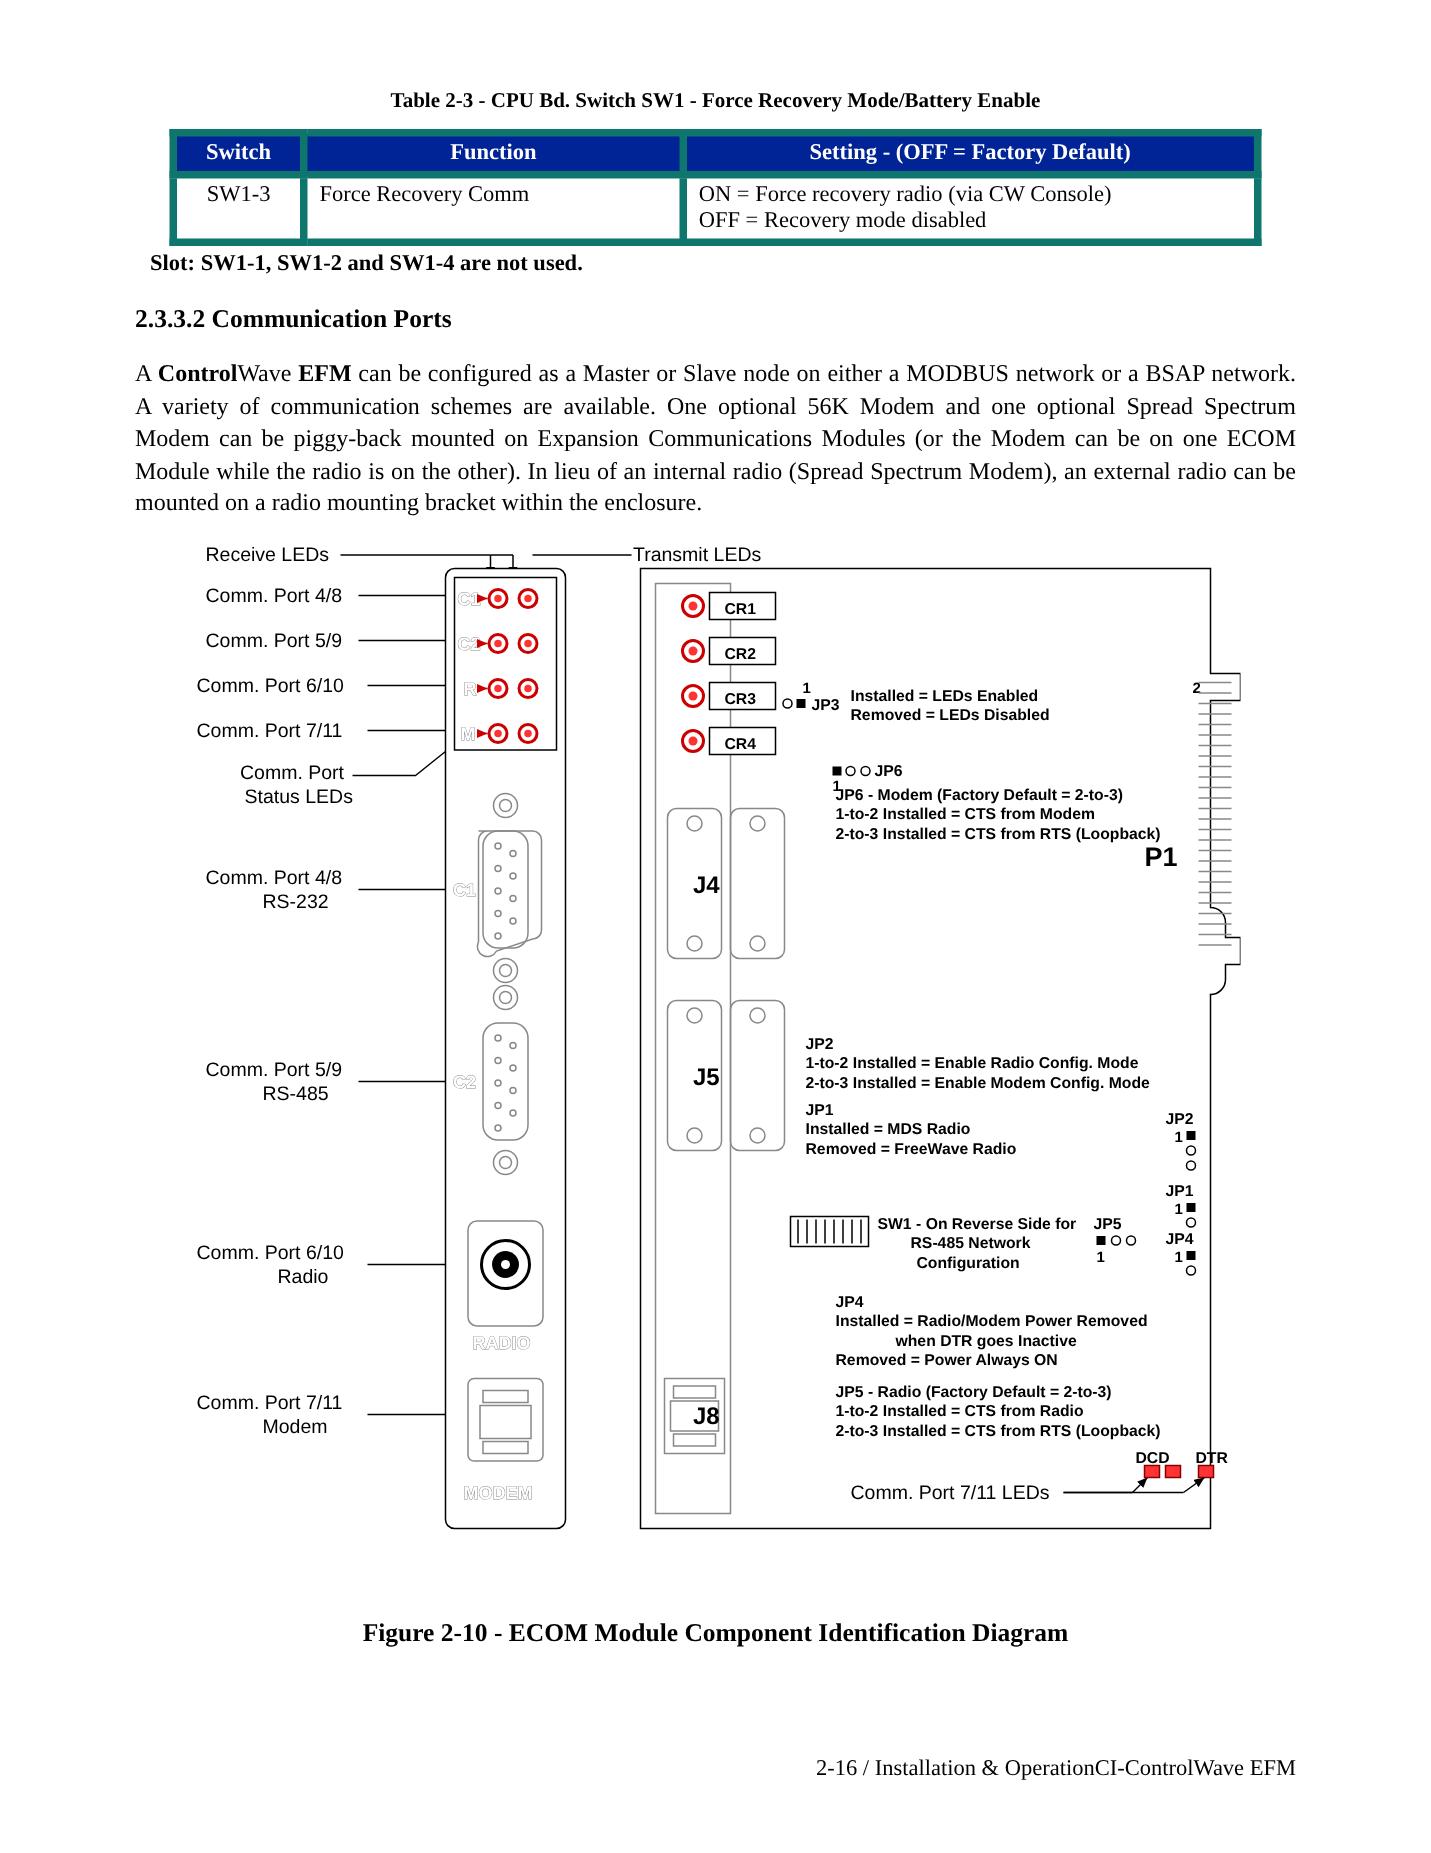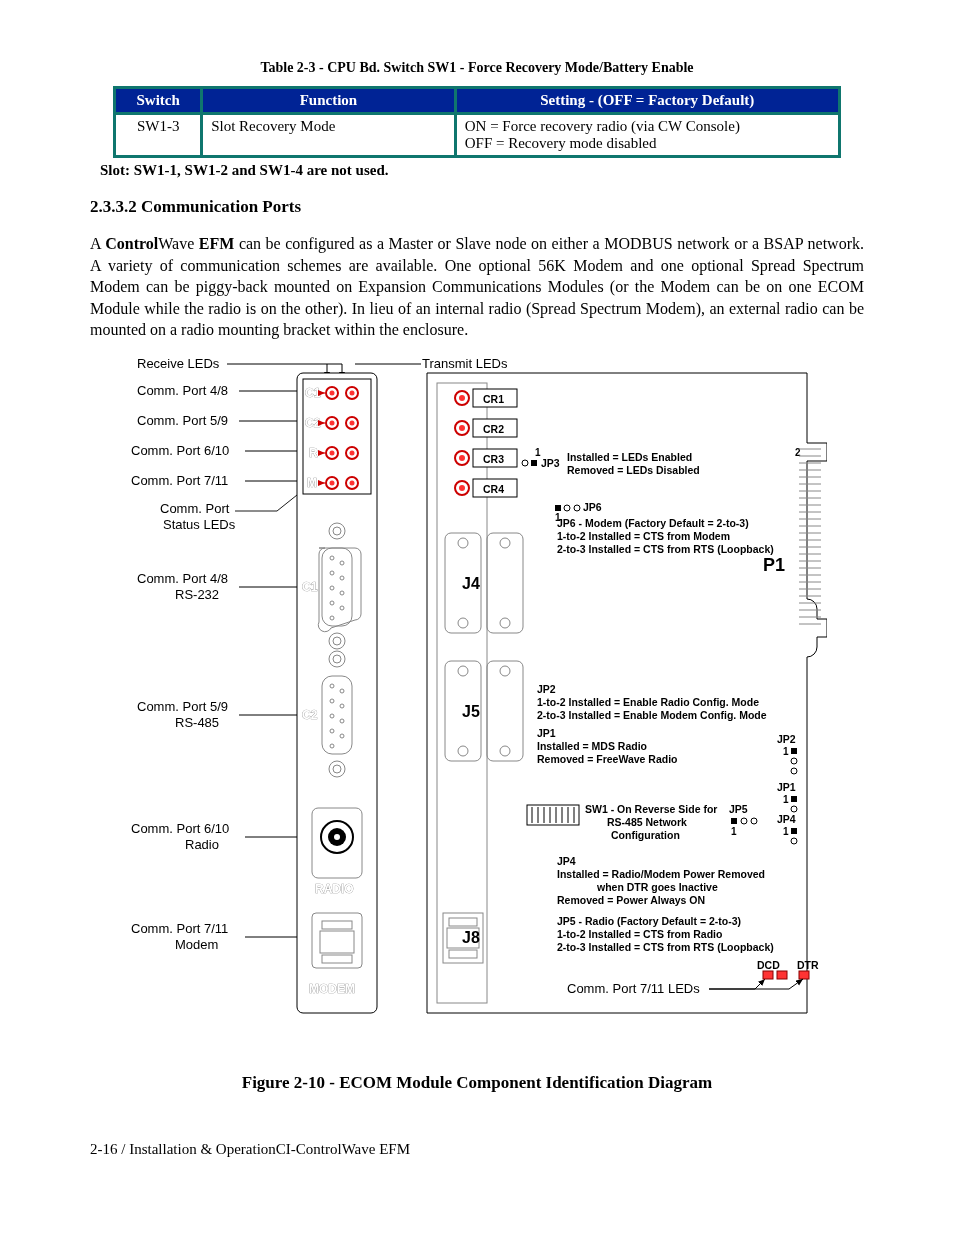--- a/index.html
+++ b/index.html
@@ -17,21 +17,21 @@
     text-align: center;
     margin-bottom: 10px;
     font-size: 14px;
   }
   table.sw {
     border-collapse: collapse;
     width: 94%;
     margin: 0 auto;
   }
   table.sw th, table.sw td {
-    border: 3px solid #0f766e;
+    border: 5px solid #0f766e;
     padding: 3px 8px;
     font-size: 15px;
     vertical-align: top;
   }
   table.sw th {
     background: #002395;
     color: #fff;
     font-weight: bold;
     text-align: center;
   }
@@ -68,23 +68,23 @@
     margin-top: 4px;
   }
   .fig-title {
     font-weight: bold;
     text-align: center;
     font-size: 17px;
     margin-top: 30px;
   }
   .footer {
     display: flex;
-    justify-content: flex-start;
+    justify-content: flex-end;
     font-size: 15px;
-    margin-top: 48px;
+    margin-top: 72px;
   }
   
   .svg-label { font-family: Arial, Helvetica, sans-serif; font-size: 13px; }
   .svg-small { font-family: Arial, Helvetica, sans-serif; font-size: 10.5px; font-weight: bold;}
   .svg-tiny  { font-family: Arial, Helvetica, sans-serif; font-size: 10px; font-weight: bold;}
   .svg-outline { font-family: Arial, Helvetica, sans-serif; font-size: 12px; font-weight: bold; fill:#fff; stroke:#888; stroke-width:0.6; paint-order: stroke fill;}
 </style>
 </head>
 <body>
 
@@ -94,21 +94,21 @@
   <thead>
     <tr>
       <th style="width:12%">Switch</th>
       <th style="width:35%">Function</th>
       <th>Setting - (OFF = Factory Default)</th>
     </tr>
   </thead>
   <tbody>
     <tr>
       <td style="text-align:center">SW1-3</td>
-      <td>Slot Recovery Mode</td>
+      <td>Force Recovery Comm</td>
       <td>
         <div>ON   = Force recovery radio (via CW Console)</div>
         <div>OFF = Recovery mode disabled</div>
       </td>
     </tr>
   </tbody>
 </table>
 
 <div class="note">
   <b>Slot:</b><b>  SW1-1, SW1-2 and SW1-4 are not used.</b>

